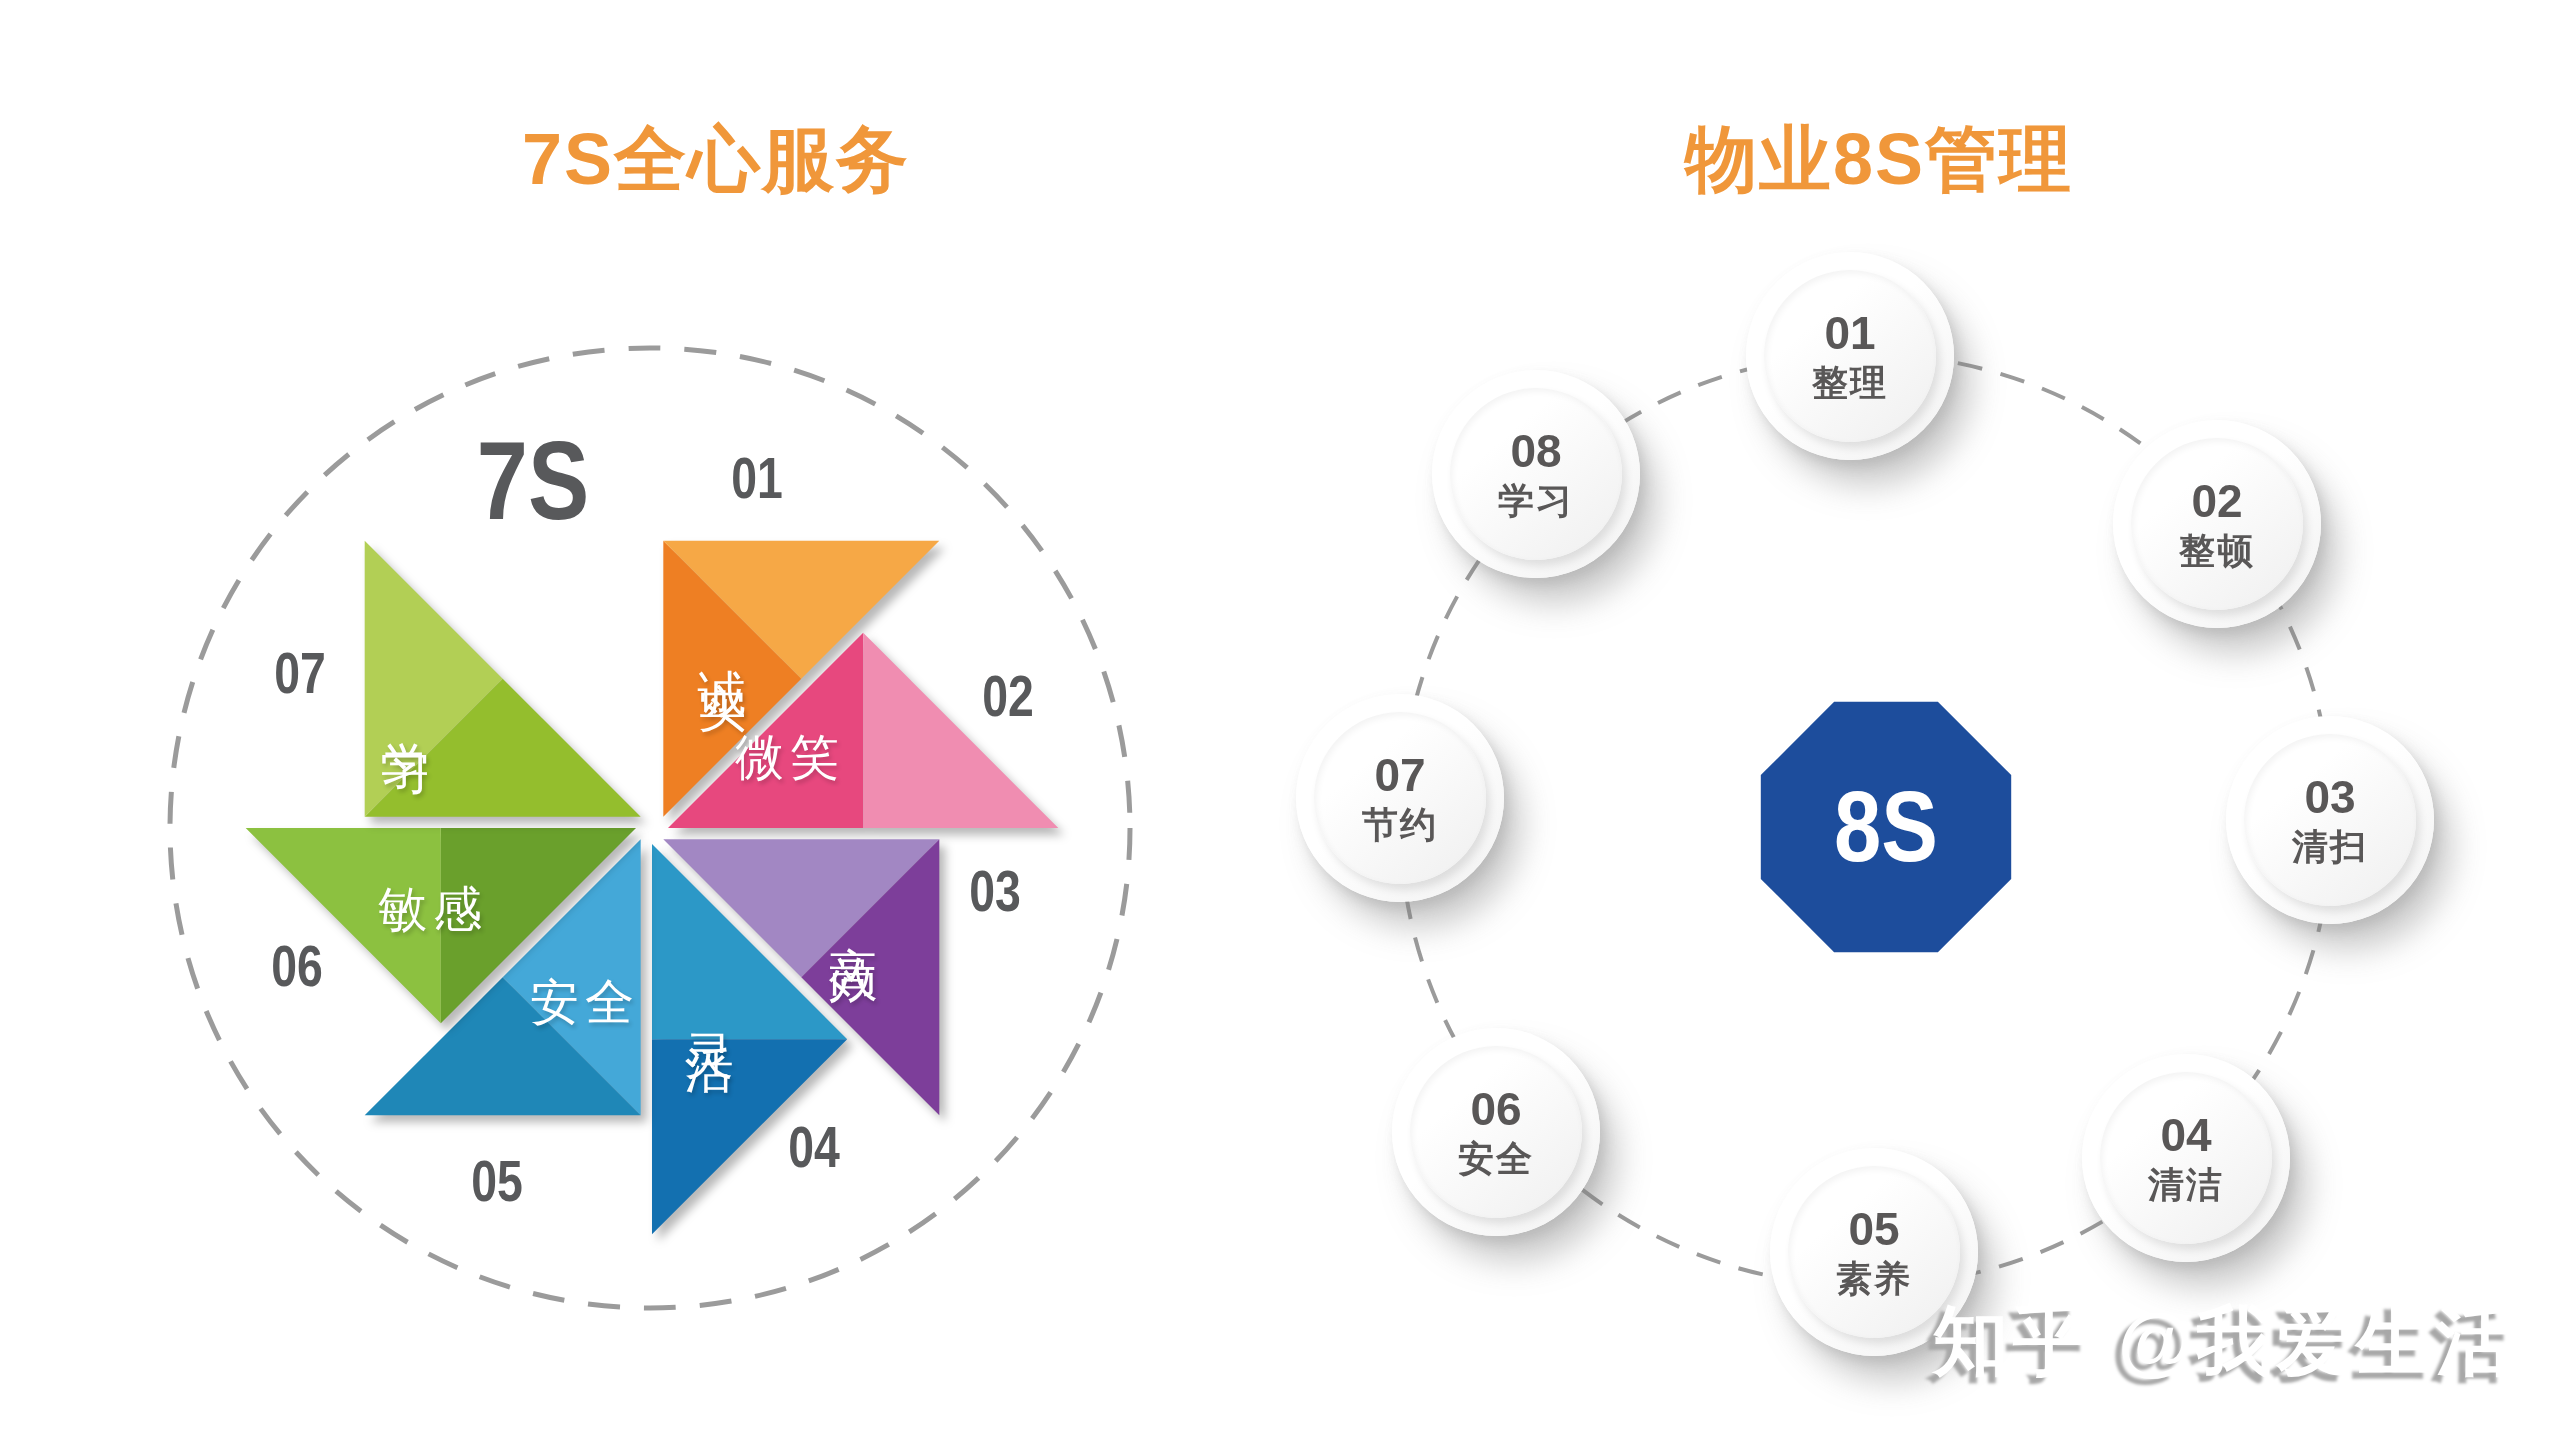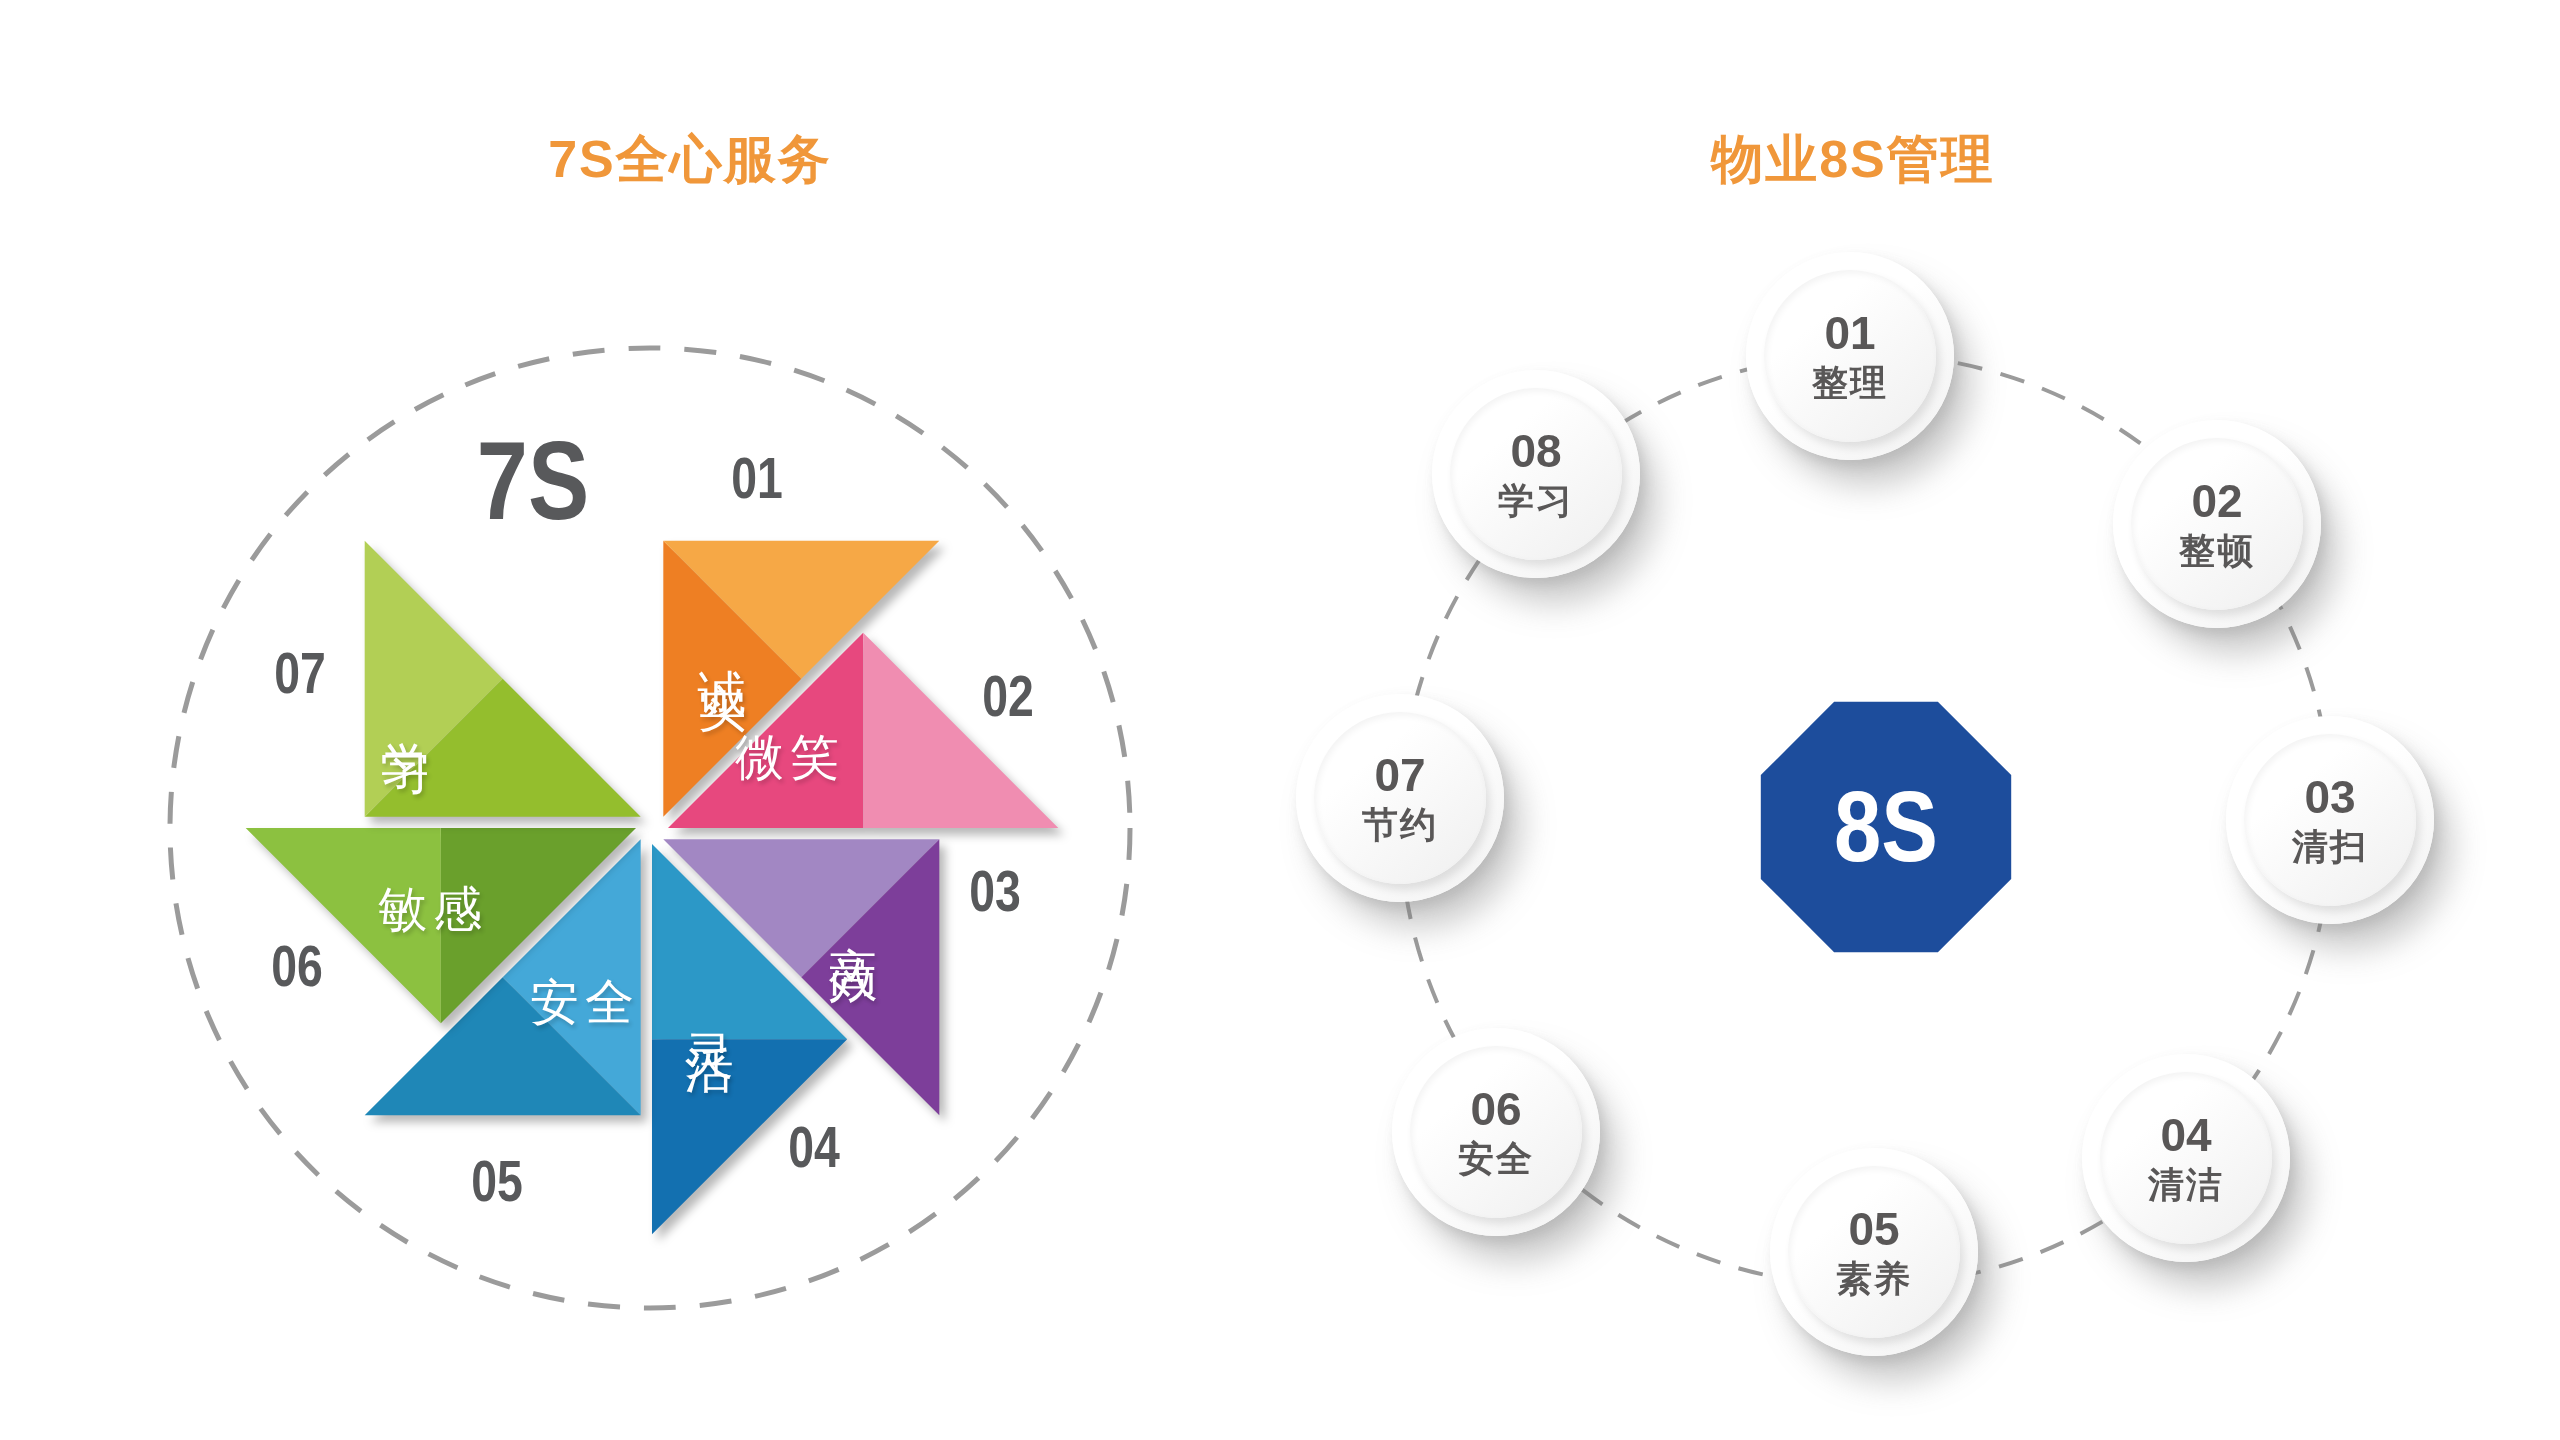--- a/index.html
+++ b/index.html
@@ -11,22 +11,22 @@
   }
   *{box-sizing:border-box}
   html,body{margin:0;padding:0;background:#ffffff}
   .stage{
     position:relative;width:2560px;height:1440px;overflow:hidden;
     background:#ffffff;font-family:"Liberation Sans",sans-serif;
   }
   .diagram-svg{position:absolute;left:0;top:0;width:2560px;height:1440px}
   .title{
     position:absolute;transform:translate(-50%,-50%);
-    font-size:52px;font-weight:bold;color:var(--accent);
-    letter-spacing:2px;white-space:nowrap;
+    font-size:72px;font-weight:bold;color:var(--accent);
+    letter-spacing:2px;white-space:nowrap;margin-left:26px;
   }
   .left-title{left:690px;top:160px}
   .right-title{left:1853px;top:160px}
   .pin-7s{
     position:absolute;left:533px;top:480px;
     transform:translate(-50%,-50%) scaleX(.82);
     font-size:112px;font-weight:bold;color:var(--gray);white-space:nowrap;
   }
   .num-label{
     position:absolute;transform:translate(-50%,-50%) scaleX(.8);
@@ -177,14 +177,15 @@
       <div class="cycle-circle" style="left: 1536px; top: 474px; text-align: right;">
         <div class="cc-inner">
           <div class="cc-num">08</div>
           <div class="cc-label">学习</div>
         </div>
       </div>
     </div>
 
   <div class="octa-label">8S</div>
 
+  <div class="watermark">知乎 @我爱生活</div>
 
 </div>
 
 </body></html>

